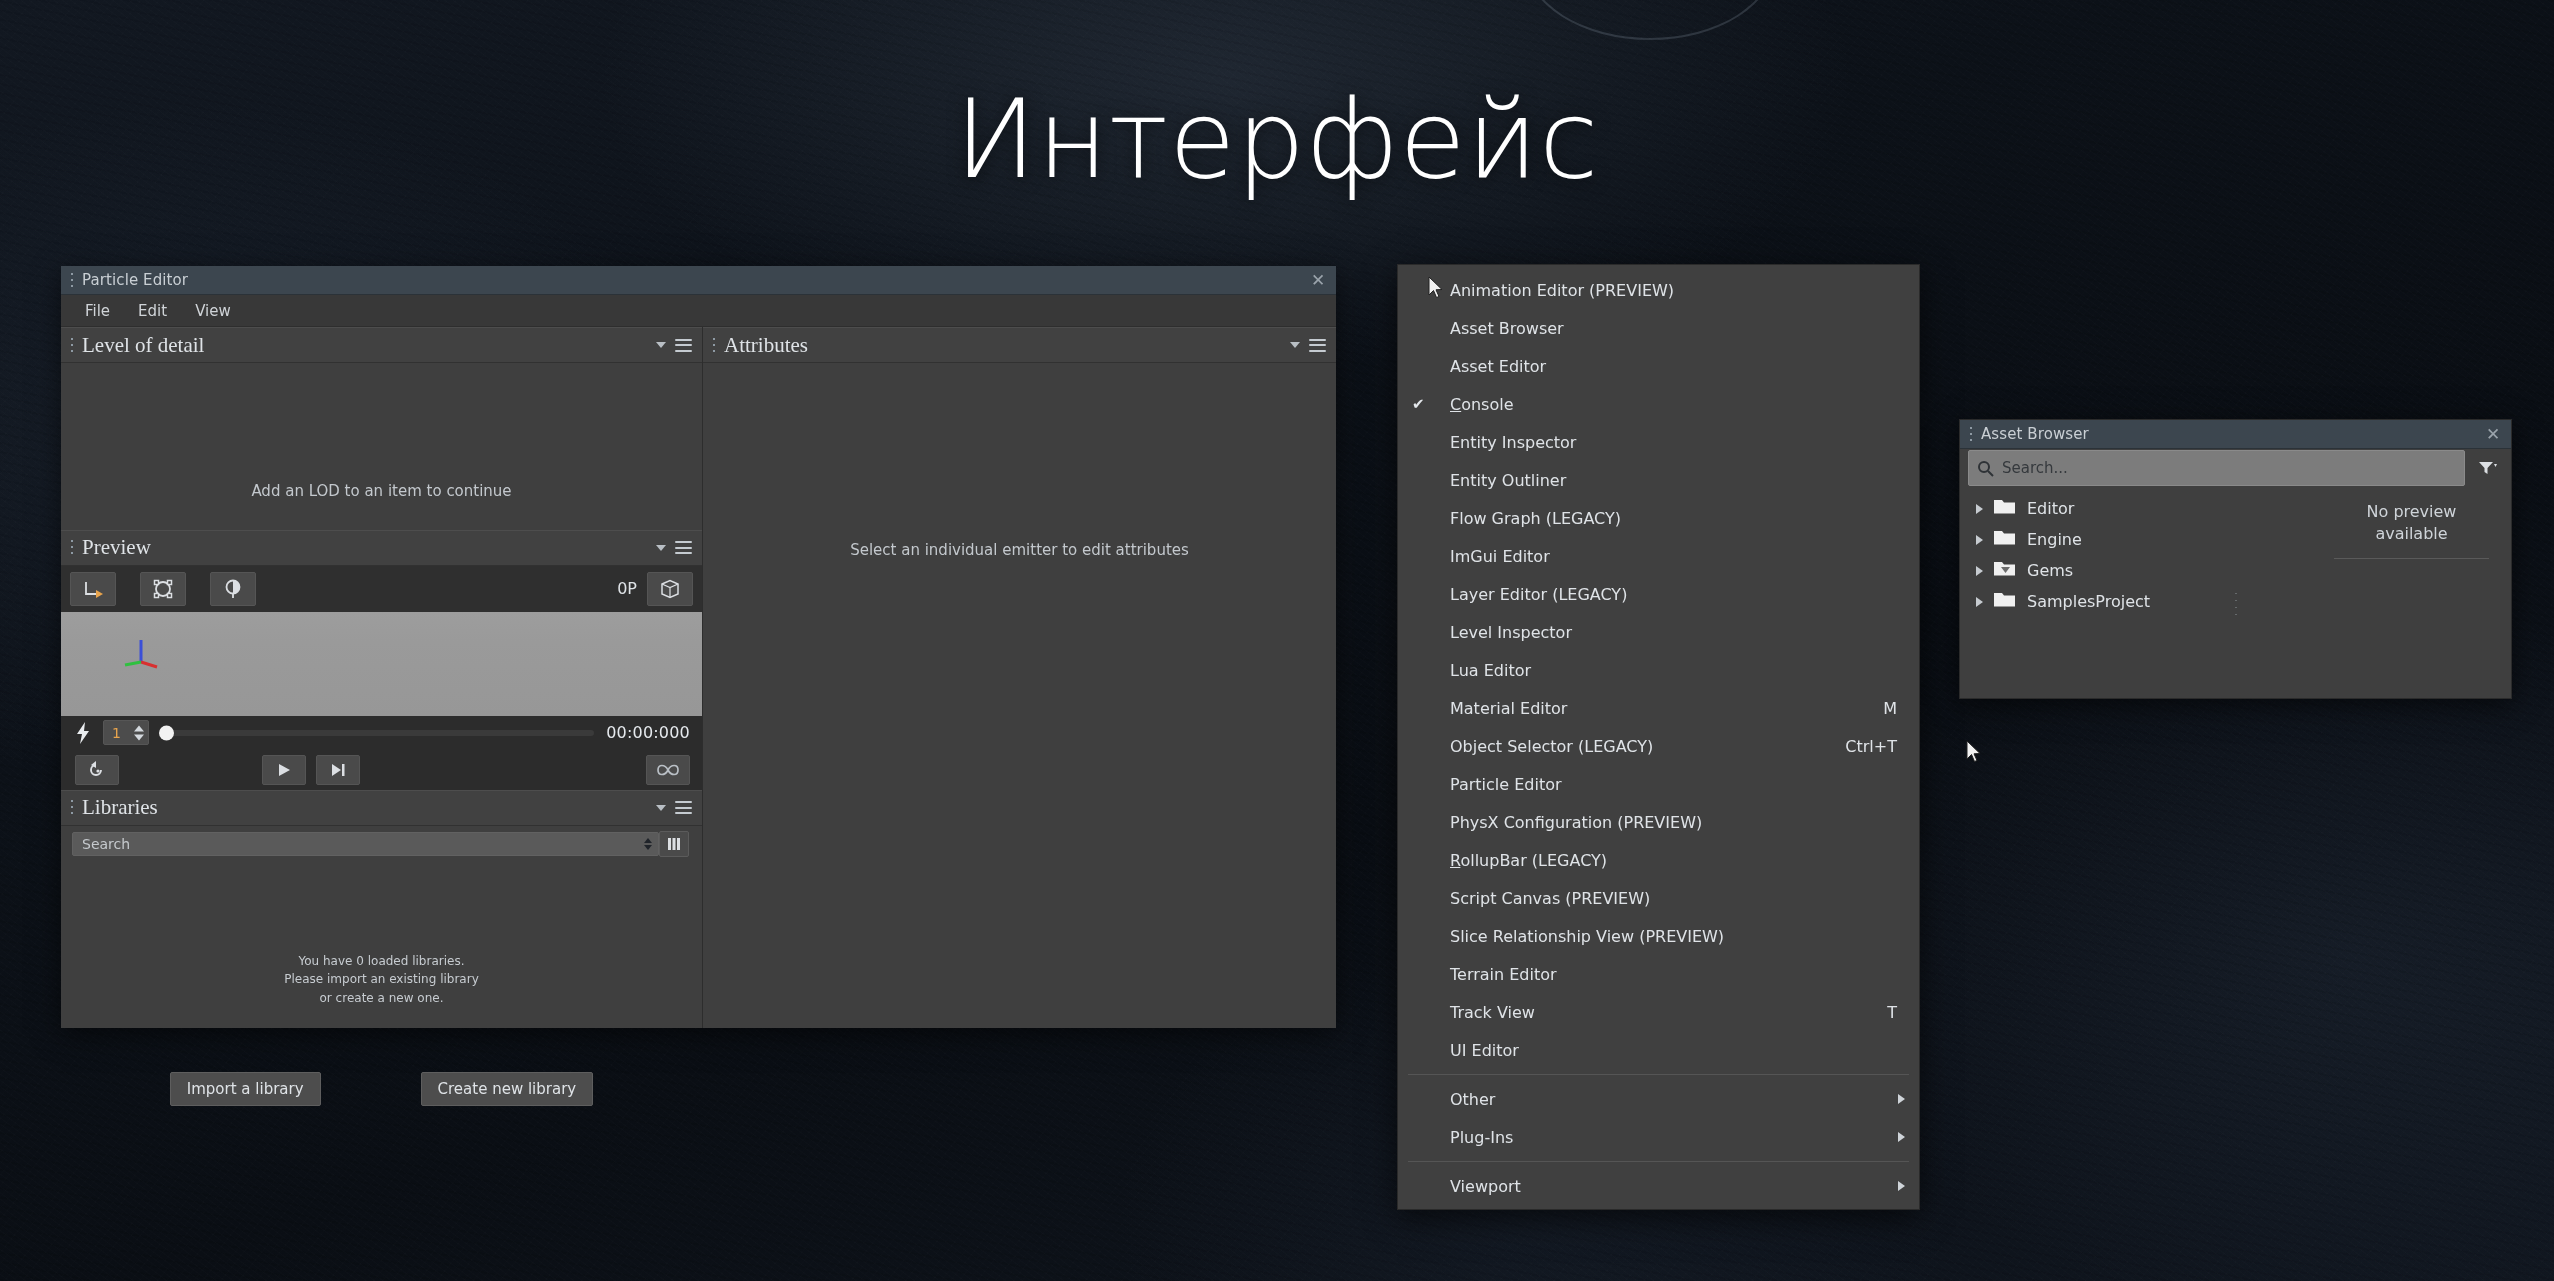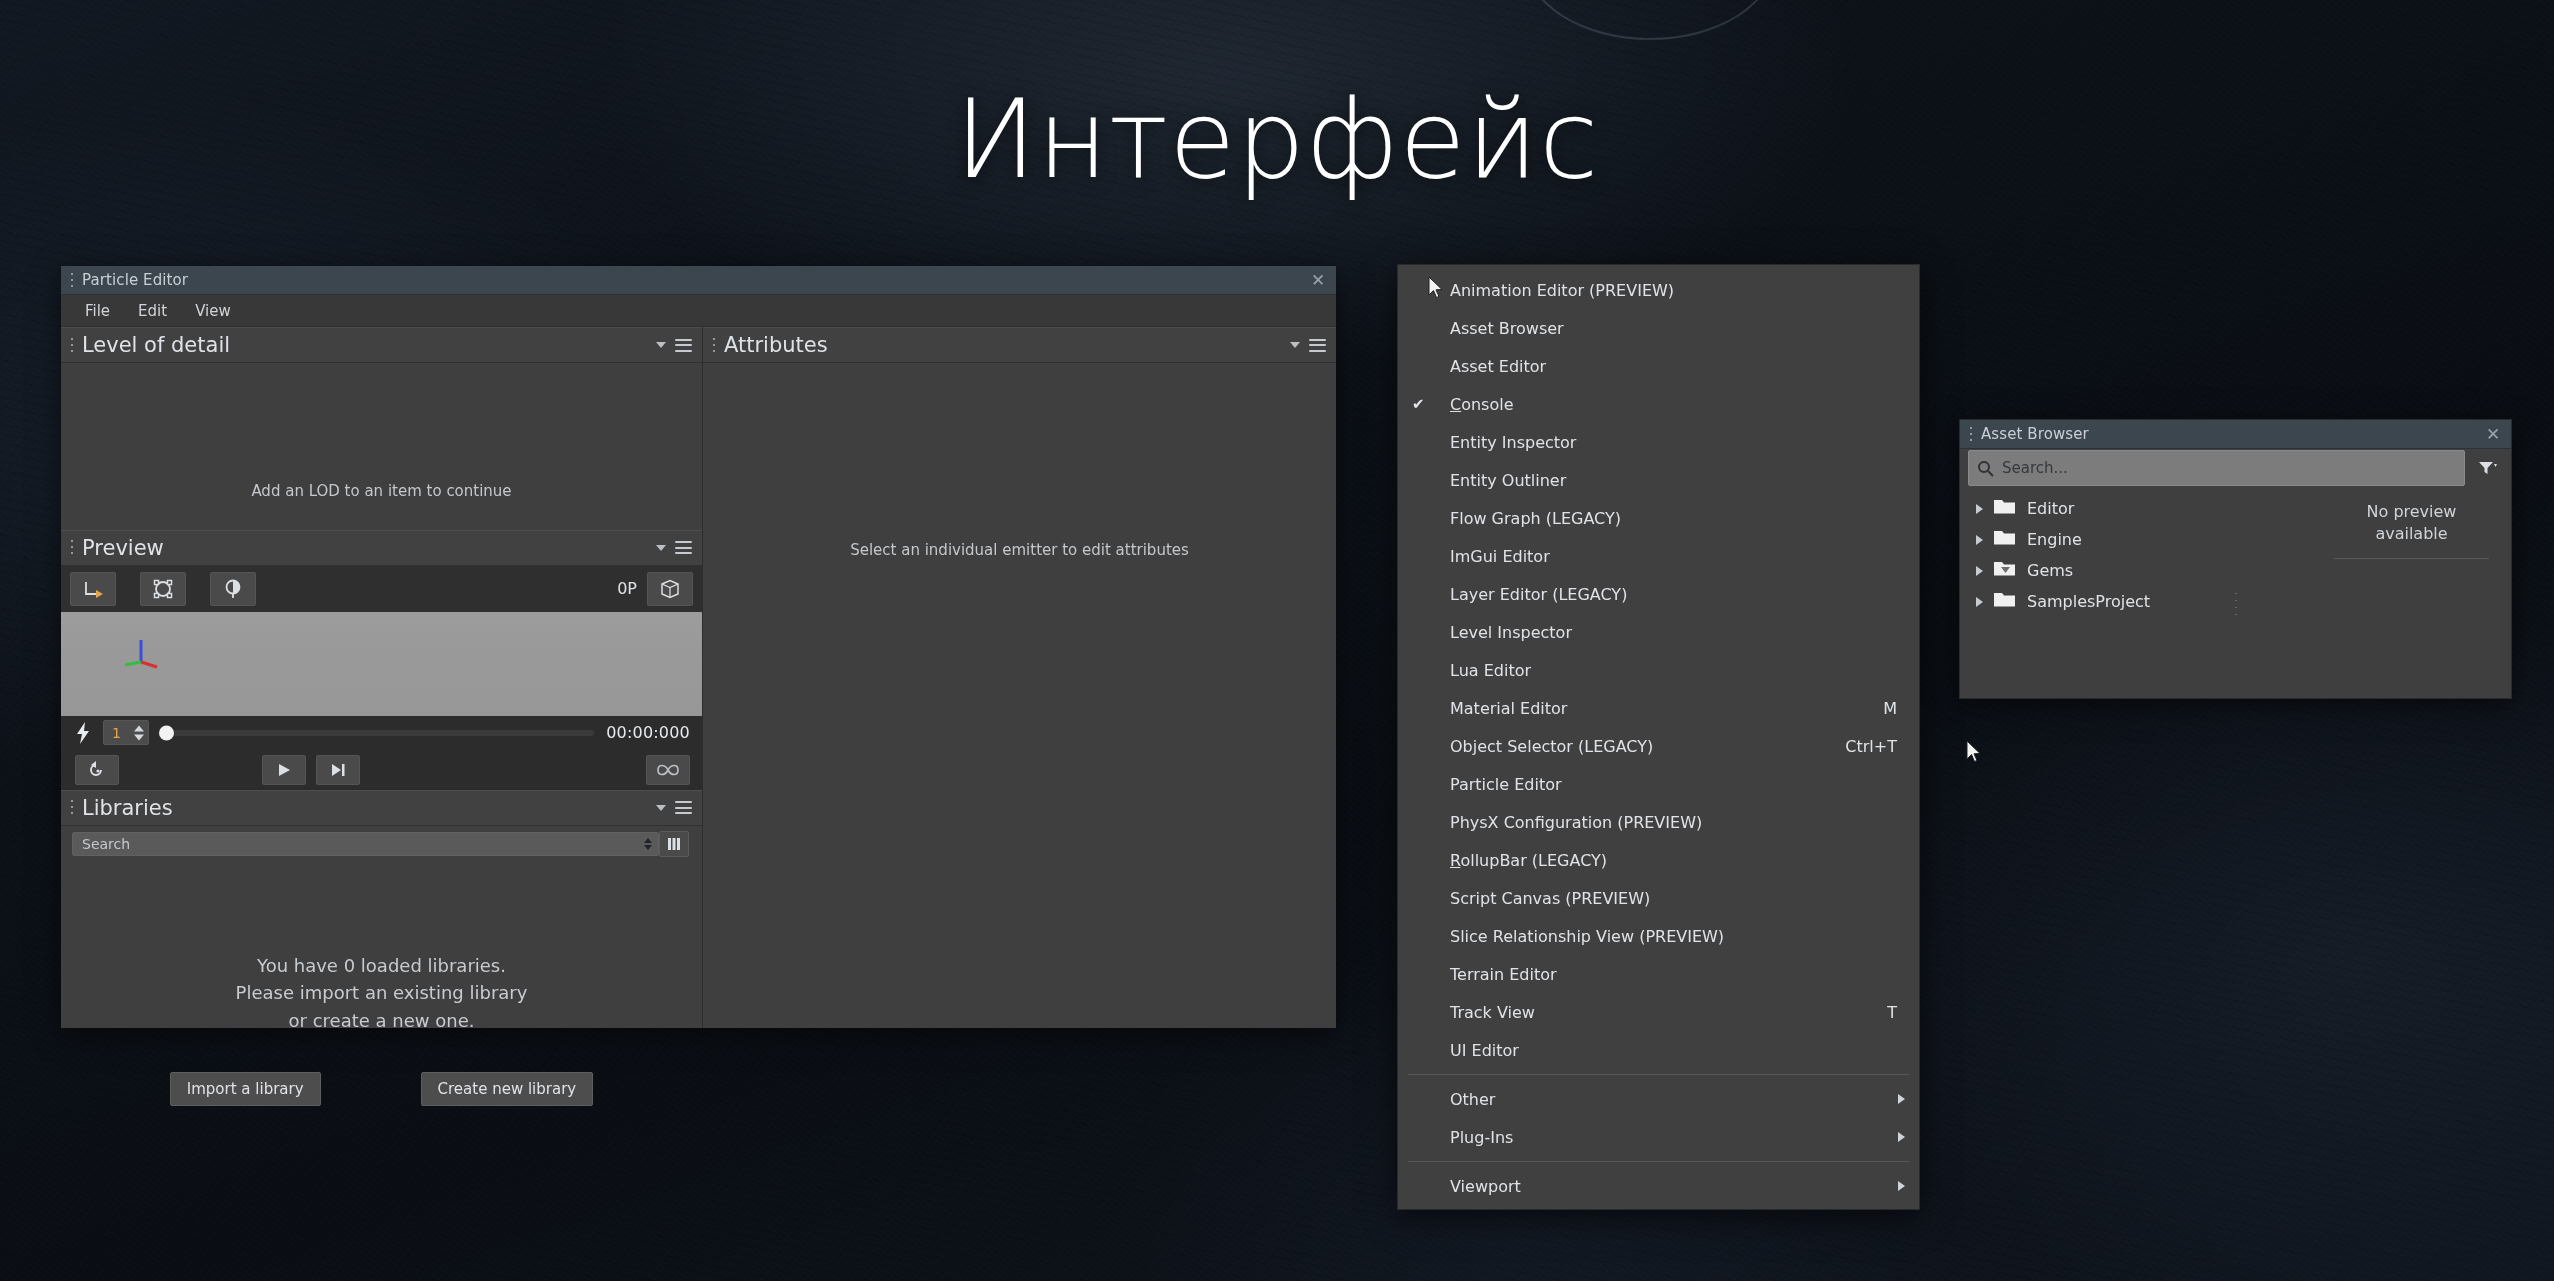--- a/index.html
+++ b/index.html
@@ -120,20 +120,21 @@
     width: 4px; height: 17px;
     margin-right: 8px;
     background-image: radial-gradient(circle 1.4px at 2px 2px, #8e9aa4 60%, rgba(0,0,0,0) 61%);
     background-size: 4px 6px;
     background-repeat: repeat-y;
   }
   .panel-head .ptitle {
     color: #dfe3e7;
     font-size: 21px;
     font-weight: 400;
+    font-family: Liberation Serif, serif;
   }
   .panel-head .tools {
     margin-left: auto;
     display: flex; align-items: center; gap: 9px;
   }
   .caret-dn {
     width: 0; height: 0;
     border-left: 5px solid transparent;
     border-right: 5px solid transparent;
     border-top: 6px solid #b9bfc5;
@@ -227,21 +228,21 @@
     display: flex; align-items: center; padding: 0 6px 0 9px;
   }
   #lib-search .ph { color: #c5c9cd; font-size: 14px; flex: 1; }
   .mini-arrows { display:flex; flex-direction: column; gap: 2px; align-items:center; }
   .m-up { width:0;height:0;border-left:4px solid transparent;border-right:4px solid transparent;border-bottom:5px solid #20242a; }
   .m-dn { width:0;height:0;border-left:4px solid transparent;border-right:4px solid transparent;border-top:5px solid #20242a; }
   #lib-books-btn { width: 30px; height: 26px; background: #4a4a4a; border: 1px solid #5b5b5b; border-radius: 2px; display:flex;align-items:center;justify-content:center; }
 
   #lib-empty {
     position: absolute; left: 0; right: 0; top: 90px;
-    text-align: center; color: #c7ccd1; font-size: 18px; line-height: 1.55;
+    text-align: center; color: #c7ccd1; font-size: 12px; line-height: 1.55;
   }
   #lib-buttons {
     position: absolute; left: 0; right: 0; top: 210px;
     display: flex; justify-content: center; gap: 100px;
   }
   .lib-btn {
     background: #4d4d4d; border: 1px solid #5e5e5e; border-radius: 2px;
     color: #dfe3e7; font-size: 15px;
     padding: 7px 16px;
   }

